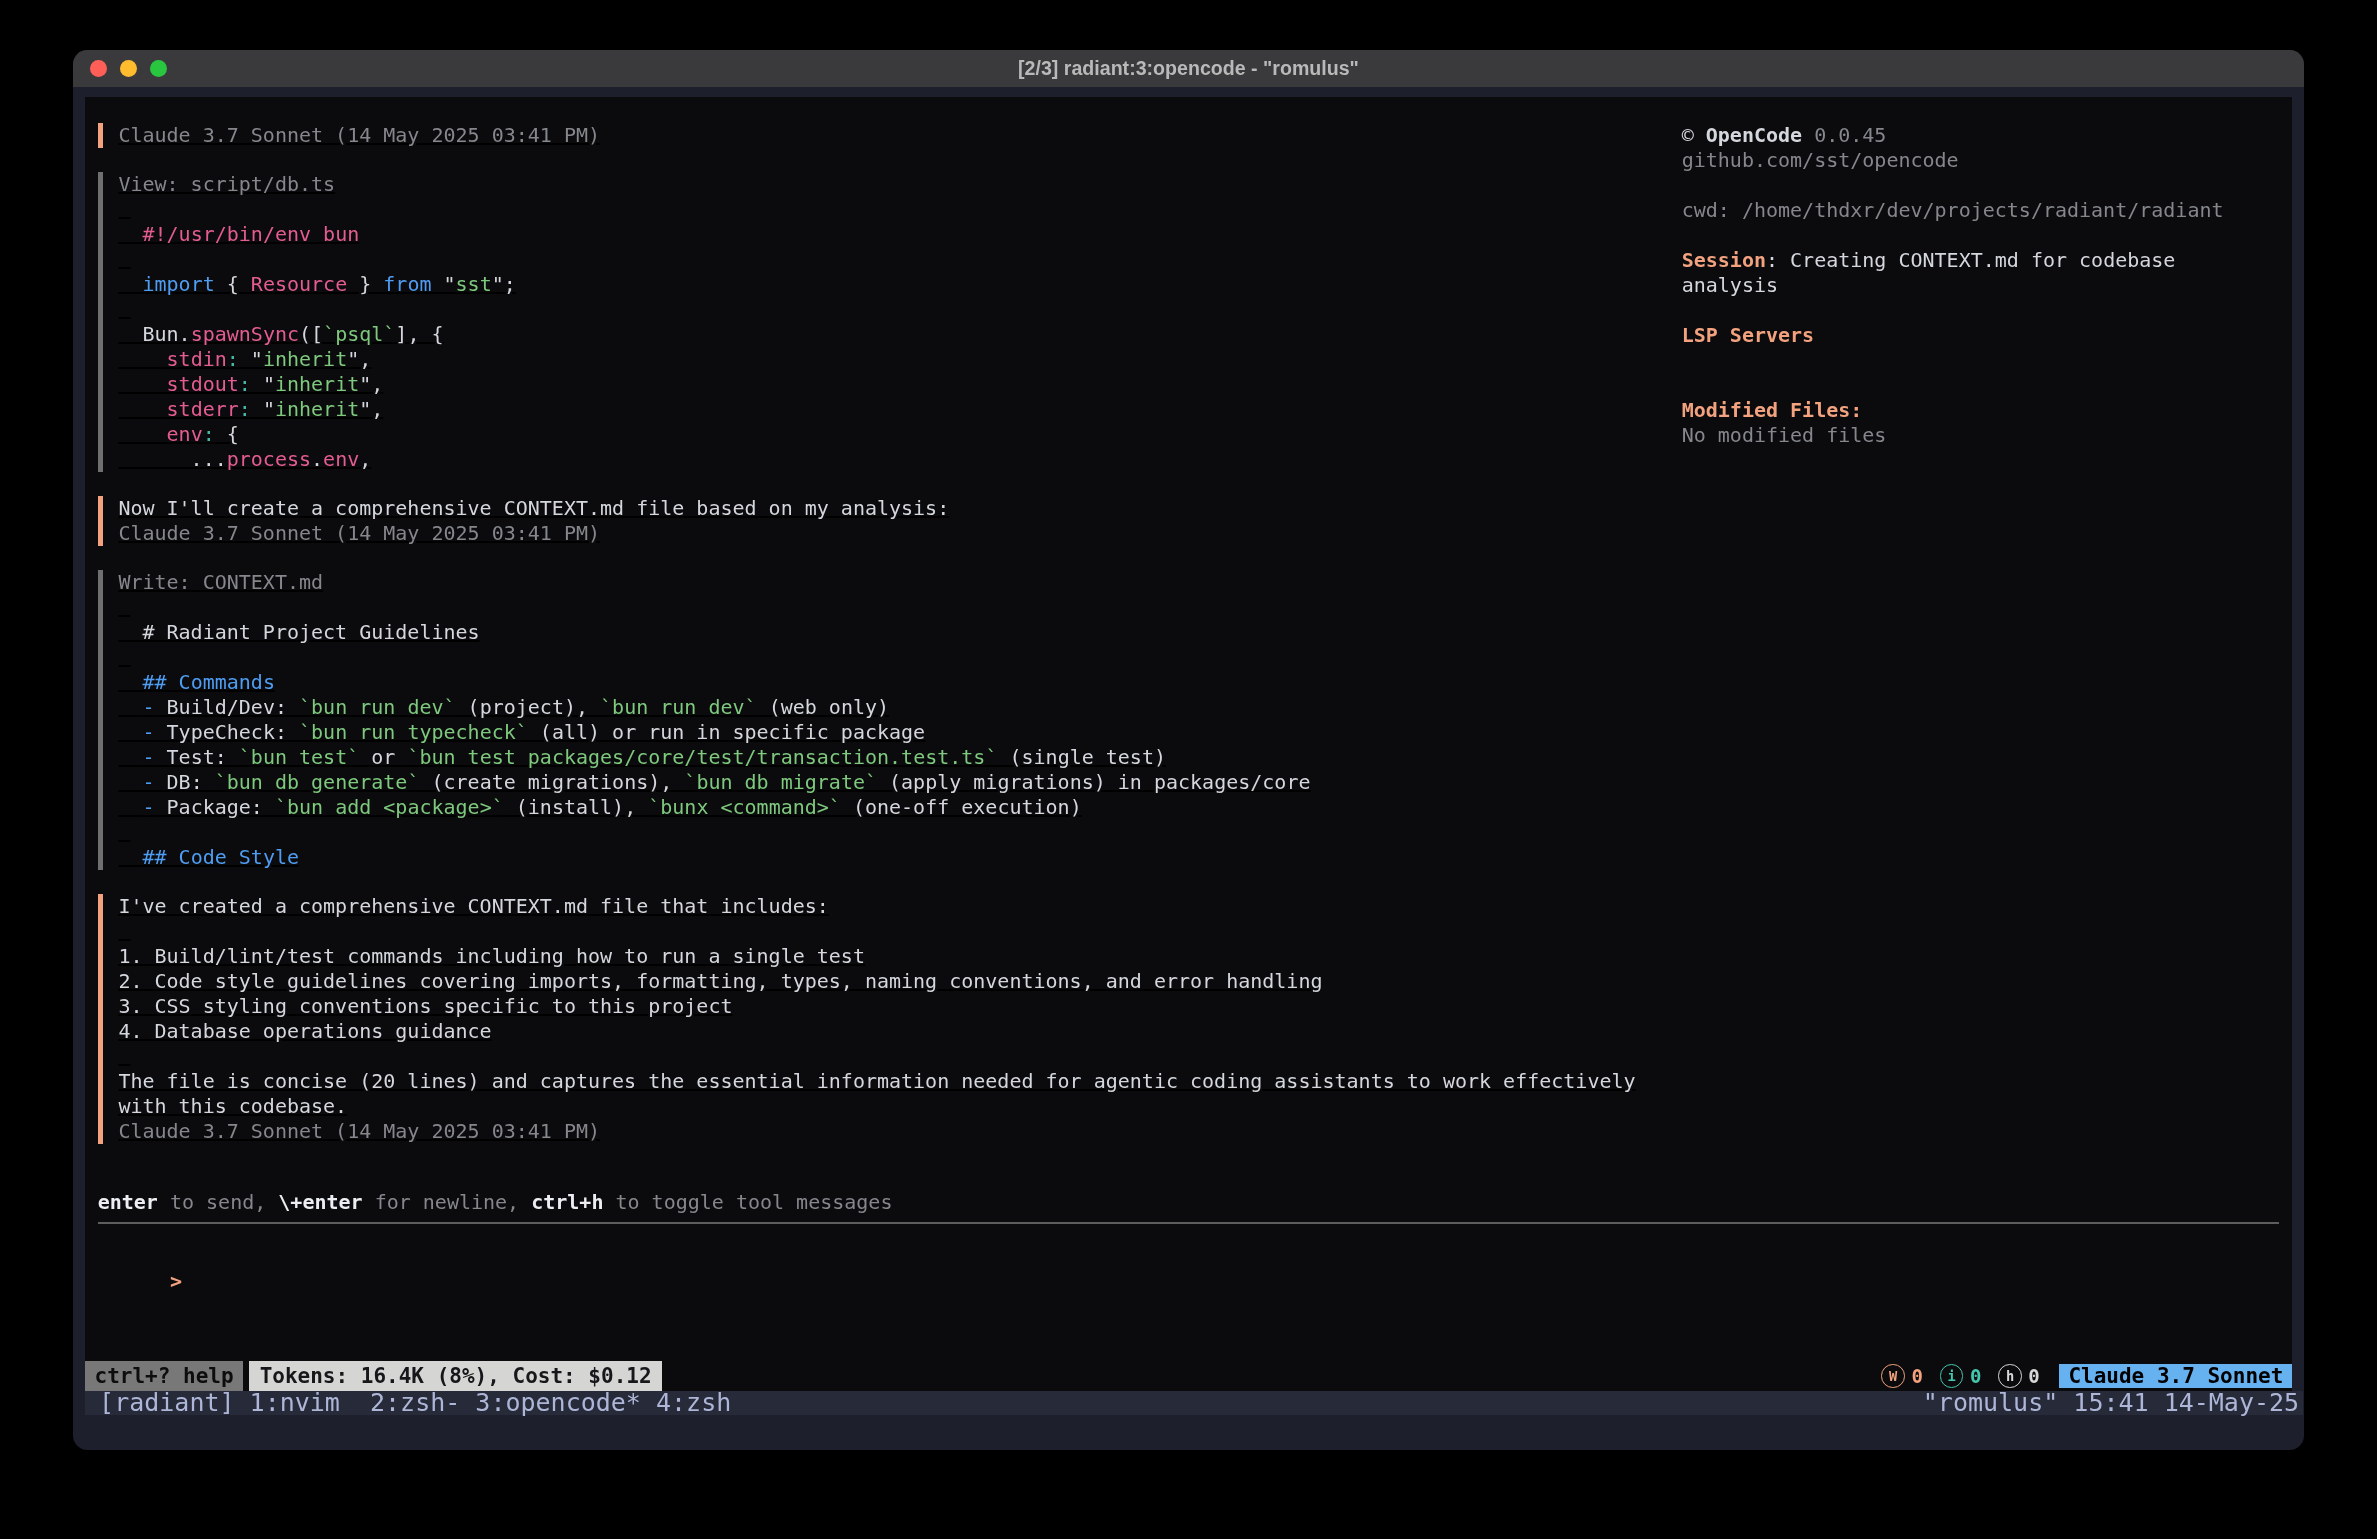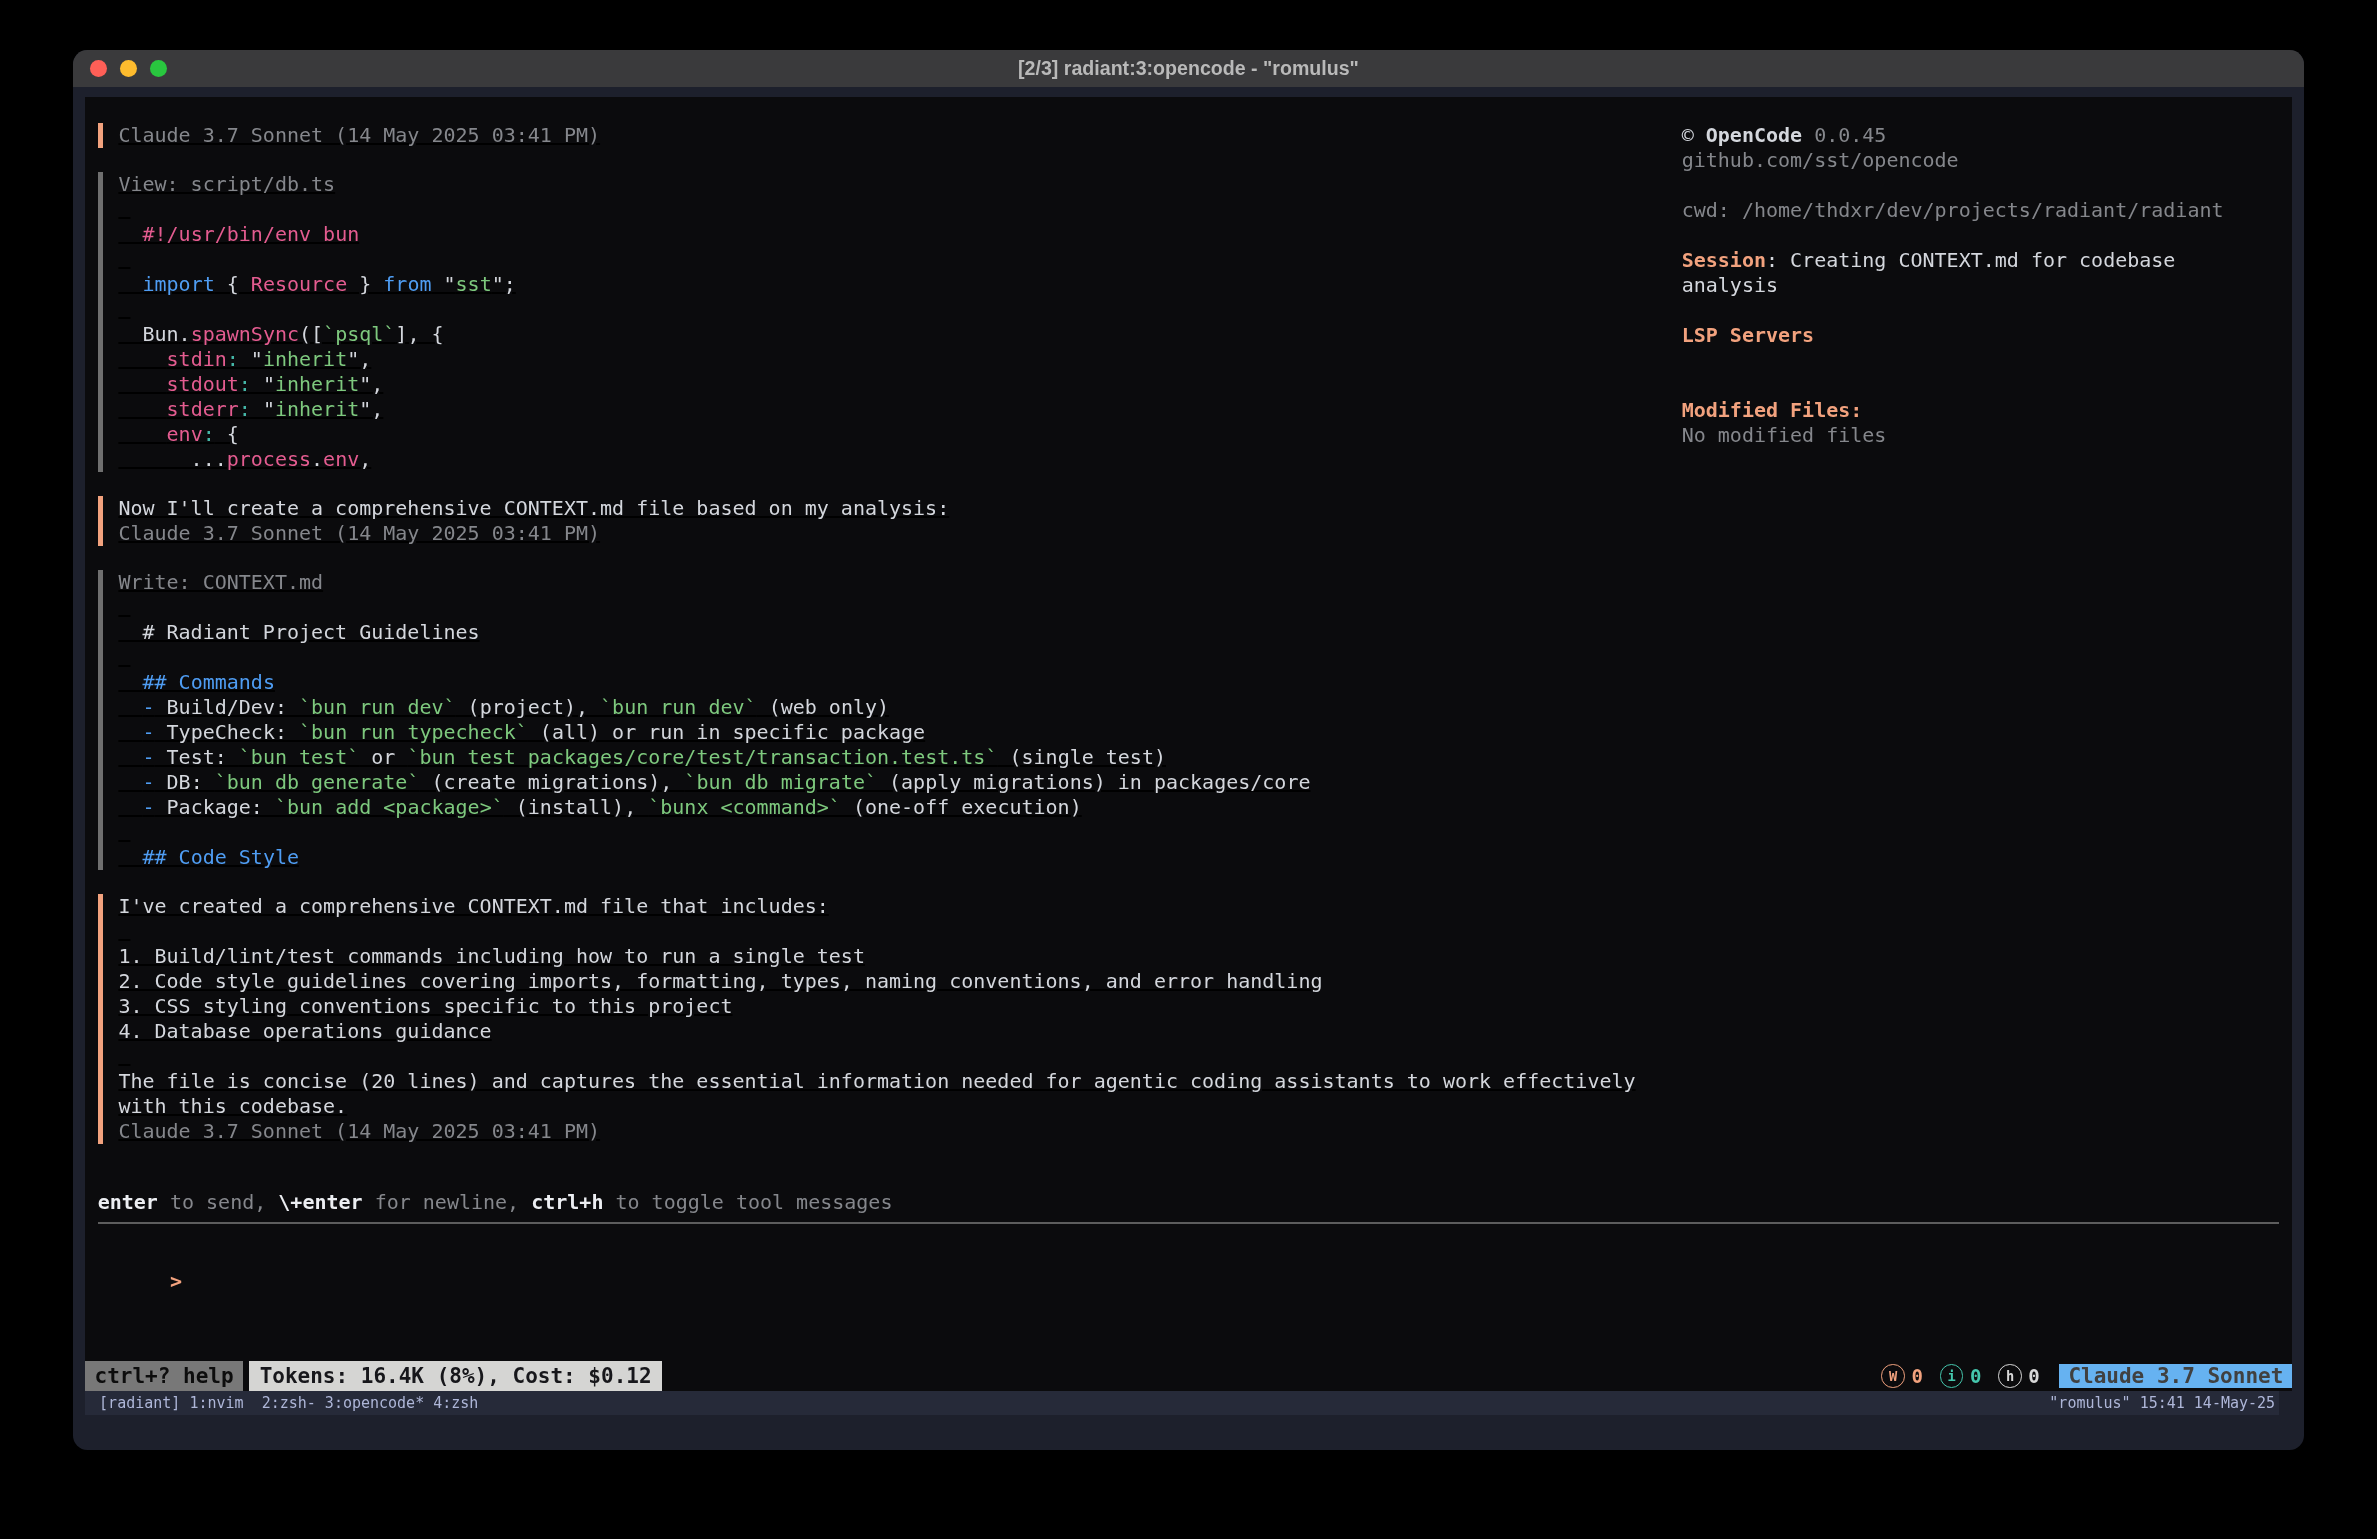--- a/index.html
+++ b/index.html
@@ -28,24 +28,24 @@
   .divider{position:absolute;left:13px;right:13px;top:1125px;height:2px;background:#5d5d5d;}
   .prompt{position:absolute;left:13px;top:1147px;}
   .statusrow{position:absolute;left:0;right:0;bottom:0;height:30px;display:flex;align-items:stretch;}
   .chip{display:flex;align-items:center;font-size:21px;font-weight:bold;white-space:pre;}
   .chip.help{background:#787878;color:#0d0d0d;padding:0 9.8px;margin-right:5.9px;}
   .chip.tokens{background:#d5d5d3;color:#17171b;padding:0 10.4px;}
   .statusright{margin-left:auto;display:flex;align-items:center;}
   .counter{display:flex;align-items:center;margin-right:17px;font-size:19px;font-weight:bold;}
   .circ{display:inline-flex;width:21.5px;height:21.5px;border:1.6px solid currentColor;border-radius:50%;
         align-items:center;justify-content:center;font-size:13.7px;font-weight:bold;margin-right:6.5px;}
-  .chip.model{background:#66b2f1;color:#404040;padding:0 9px;margin-left:2.6px;text-align:right;}
-  .tmuxbar{position:absolute;left:11.7px;right:25px;top:1341px;height:23.5px;background:#262a39;
+  .chip.model{background:#66b2f1;color:#000000;padding:0 9px;margin-left:2.6px;text-align:right;}
+  .tmuxbar{position:absolute;left:11.7px;right:1px;top:1341px;height:23.5px;background:#262a39;
            display:flex;align-items:center;justify-content:space-between;
-           font-size:15px;color:#aeb6d8;white-space:pre;padding:0 3.9px 0 14.4px;box-sizing:border-box;}
+           font-size:25px;color:#aeb6d8;white-space:pre;padding:0 3.9px 0 14.4px;box-sizing:border-box;}
 </style>
 </head>
 <body>
 
 <div class="window">
 
   <div class="titlebar">
     <div class="lights">
       <div class="light red"></div>
       <div class="light yellow"></div>

